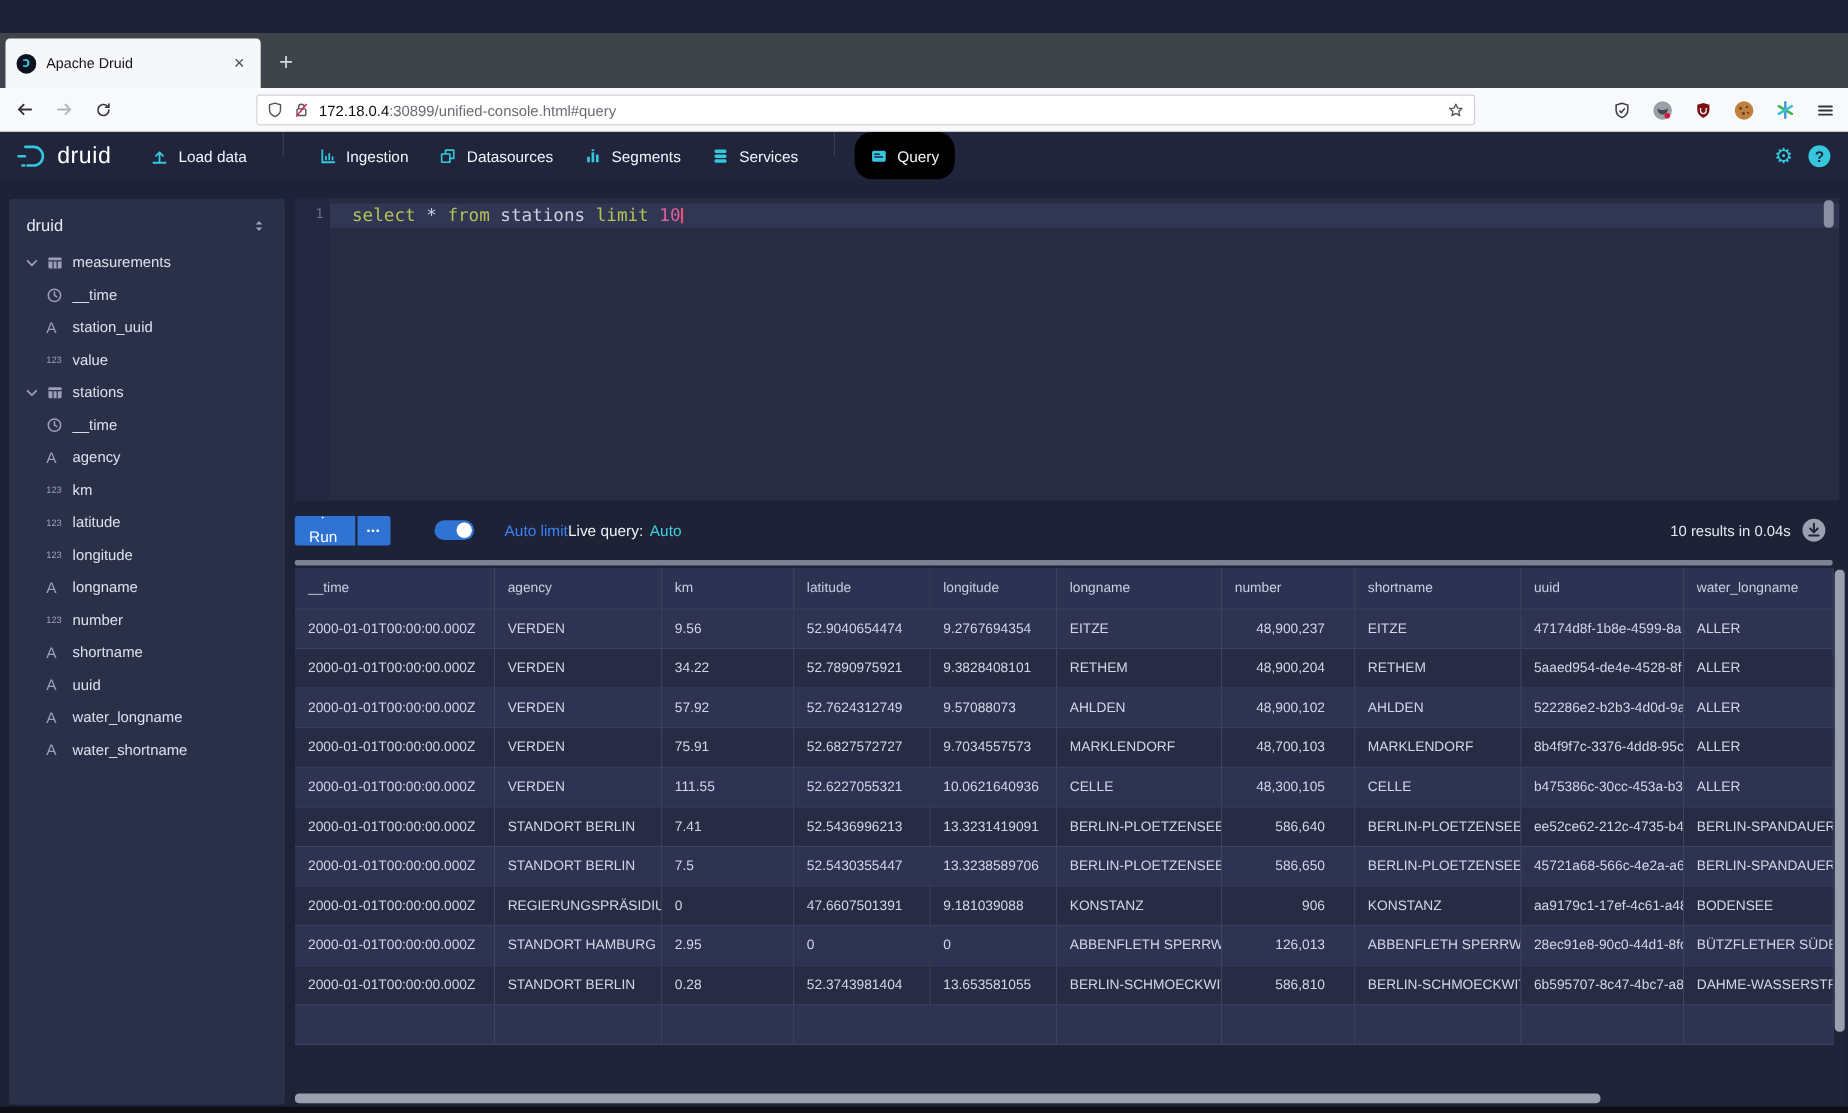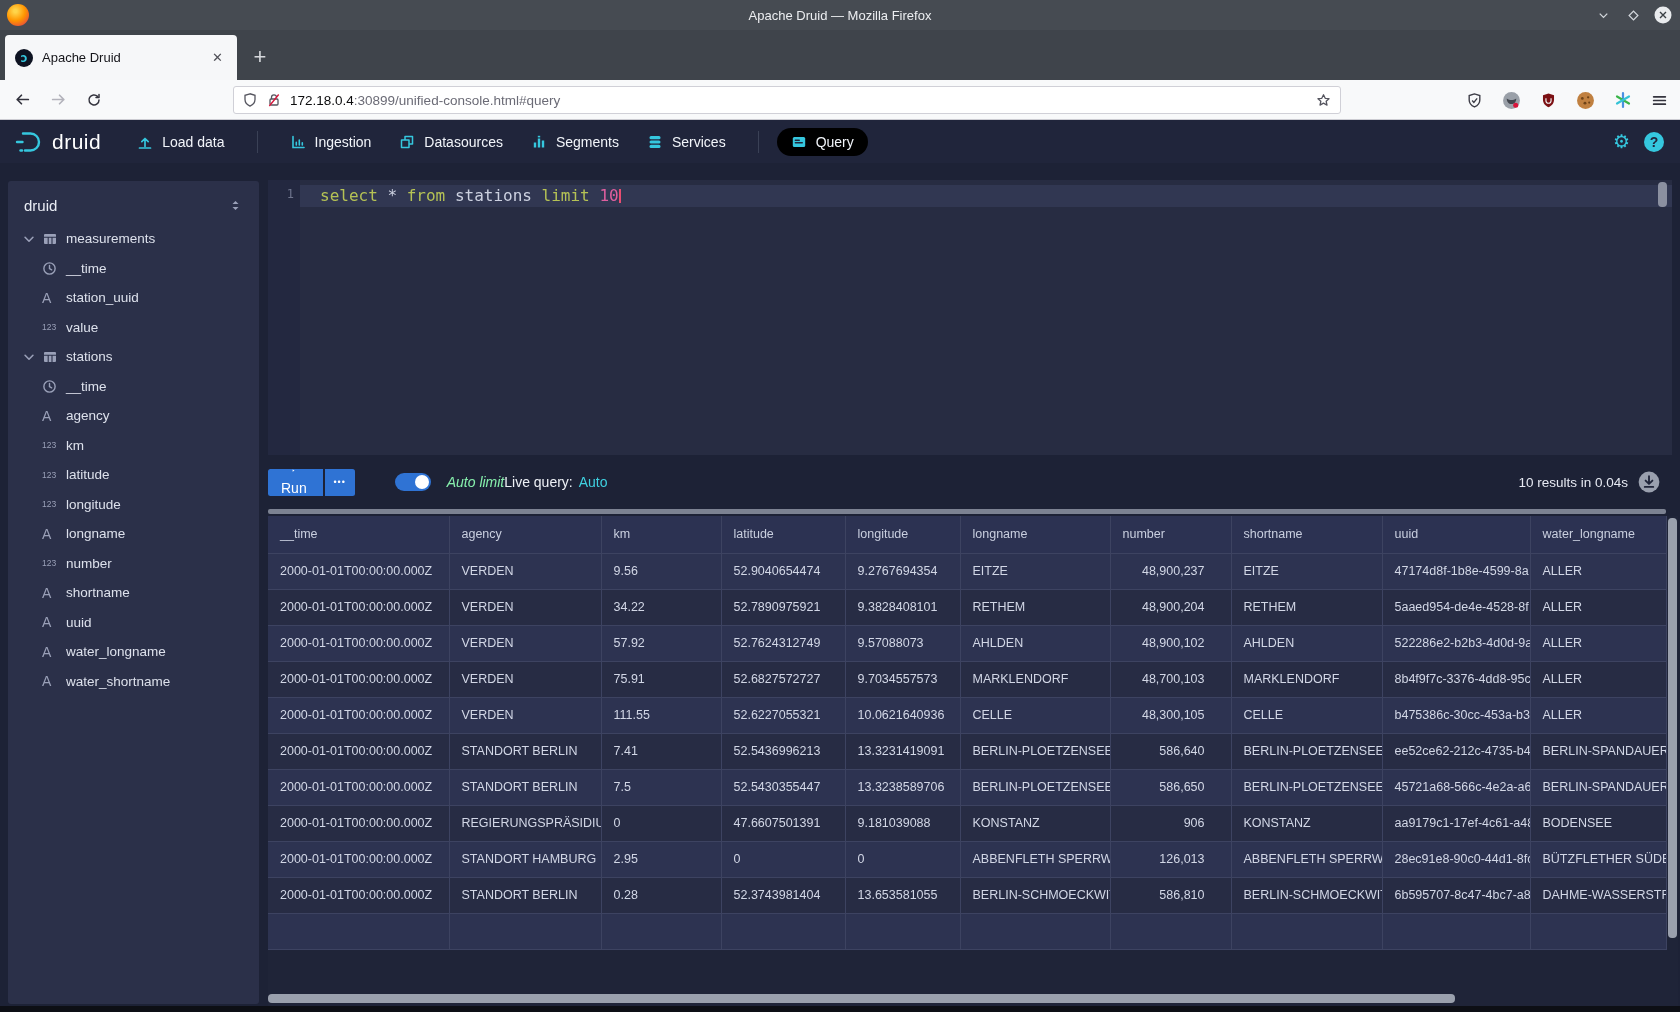--- a/index.html
+++ b/index.html
@@ -32,21 +32,21 @@
             border-radius:3px; display:flex; align-items:center; padding:0 8px; }
   .url-text { font-size:13.5px; margin-left:8px; flex:1; white-space:nowrap; overflow:hidden; }
   .url-host { color:#0c0c0d; }
   .url-rest { color:#6b6b76; }
   .ext-icons { position:absolute; right:12px; top:6px; height:28px; display:flex; align-items:center; gap:19px; }
 
   
   .druidbar { position:absolute; left:0; top:120px; width:1680px; height:43px; background:#20253b; display:flex; align-items:center; }
   .brand { display:flex; align-items:center; margin-left:14px; }
   .brand-name { color:#ffffff; font-size:21px; letter-spacing:0.5px; margin-left:8px; }
-  .nav-items { display:flex; align-items:center; margin-left:22px; height:100%; }
+  .nav-items { display:flex; margin-left:22px; height:100%; }
   .nav-divider { width:1px; height:22px; background:#3a4156; margin:0 18px; }
   .nav-item { display:flex; align-items:center; gap:9px; padding:6px 14px; border-radius:16px; color:#f2f5fa; font-size:14px; }
   .nav-item.active { background:#000000; }
   .nav-ic { display:flex; align-items:center; }
   .druid-right { position:absolute; right:16px; display:flex; align-items:center; gap:14px; }
   .gear { color:#35c7de; font-size:19px; }
   .help { width:20px; height:20px; border-radius:50%; background:#35c7de; color:#20253b; font-weight:bold; font-size:14px;
           display:flex; align-items:center; justify-content:center; }
 
   
@@ -75,21 +75,21 @@
   .ed-scroll { position:absolute; right:5px; top:2px; width:9px; height:25px; border-radius:4px; background:#8b90a0; }
 
   
   .runbar { position:absolute; left:268px; top:455px; width:1404px; height:54px; display:flex; align-items:center; }
   .run-btn { display:flex; align-items:center; gap:8px; background:#2f73d4; color:#fff; font-size:14px;
              height:27px; padding:0 16px 0 13px; border-radius:2.5px 0 0 2.5px;flex-direction:column; }
   .more-btn { background:#2f73d4; color:#fff; height:27px; width:30px; margin-left:2px; border-radius:0 2.5px 2.5px 0;
               display:flex; align-items:center; justify-content:center; font-size:9px; letter-spacing:1px; }
   .switch { width:36px; height:18px; border-radius:9px; background:#2f73d4; position:relative; margin-left:40px; }
   .knob { position:absolute; right:2px; top:2px; width:14px; height:14px; border-radius:50%; background:#ffffff; }
-  .auto-limit { color:#86efac; font-size:14px; margin-left:16px;font-style:italic; }
+  .auto-limit { color:#3b82f6; font-size:14px; margin-left:28px; }
   .live-label { color:#eef1f6; font-size:14px; }
   .live-value { color:#3fd1e0; font-size:14px; margin-left:6px; }
   .run-right { position:absolute; right:12px; display:flex; align-items:center; gap:10px; }
   .results-count { color:#e6e9f2; font-size:13.5px; }
 
   .splitter { position:absolute; left:268px; top:509px; width:1398px; height:5px; background:#7c8292; border-radius:2px; }
 
   
   .results { position:absolute; left:268px; top:516px; width:1410px; height:490px; background:#1f2438; overflow:hidden; }
   table { border-collapse:collapse; table-layout:fixed; width:1398px; }
@@ -107,42 +107,20 @@
   .hscroll .thumb { position:absolute; left:0; top:1px; width:1187px; height:9px; border-radius:4px; background:#9aa0ad; }
 
   .bottom-strip { position:absolute; left:0; bottom:0; width:1680px; height:6px; background:#0d0f15; }
   svg { display:block; }
 </style>
 </head>
 <body>
 
 <div class="app">
 
-  <div class="titlebar">
-    <div class="ff-logo"></div>
-    <div class="win-title">Apache Druid — Mozilla Firefox</div>
-    <div class="win-controls">
-      <span class="win-btn">
-        <svg width="15" height="15" viewBox="0 0 16 16" fill="none" stroke="#d3d7dc" stroke-width="1.4">
-            <path d="M4 6l4 4 4-4"></path>
-          </svg>
-      </span>
-      <span class="win-btn">
-        <svg width="15" height="15" viewBox="0 0 17 17" fill="none" stroke="#d3d7dc" stroke-width="1.4">
-            <rect x="5" y="5" width="7" height="7" transform="rotate(45 8.5 8.5)"></rect>
-          </svg>
-      </span>
-      <span class="win-btn">
-        <svg width="18" height="18" viewBox="0 0 18 18">
-            <circle cx="9" cy="9" r="8.5" fill="#e9ebee"></circle>
-            <path d="M6 6l6 6M12 6l-6 6" stroke="#3a3f45" stroke-width="1.4"></path>
-          </svg>
-      </span>
-    </div>
-  </div>
 
   <div class="tabbar">
     <div class="tab">
       <span class="favicon">ɔ</span>
       <span class="tab-title">Apache Druid</span>
       <span class="tab-close">✕</span>
     </div>
     <div class="newtab">+</div>
   </div>
 

